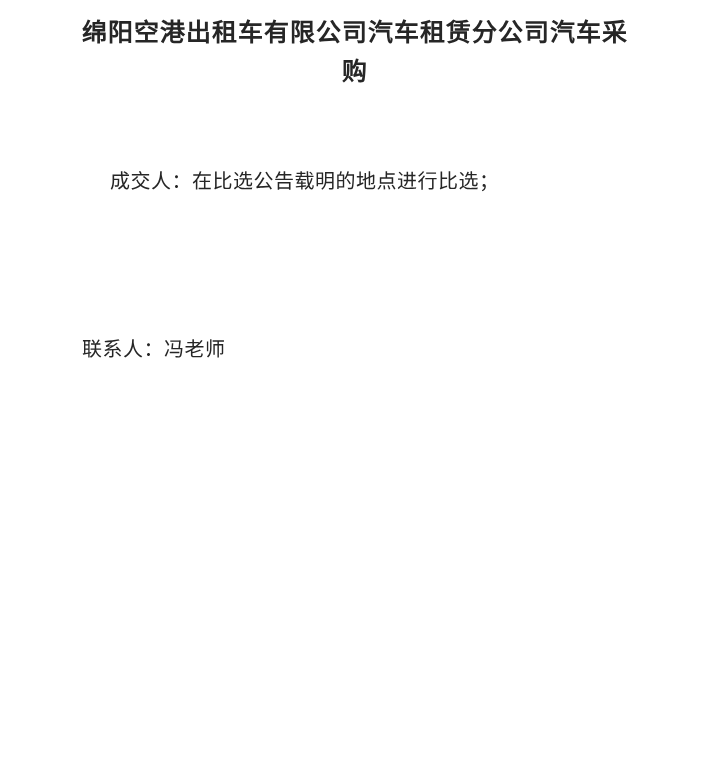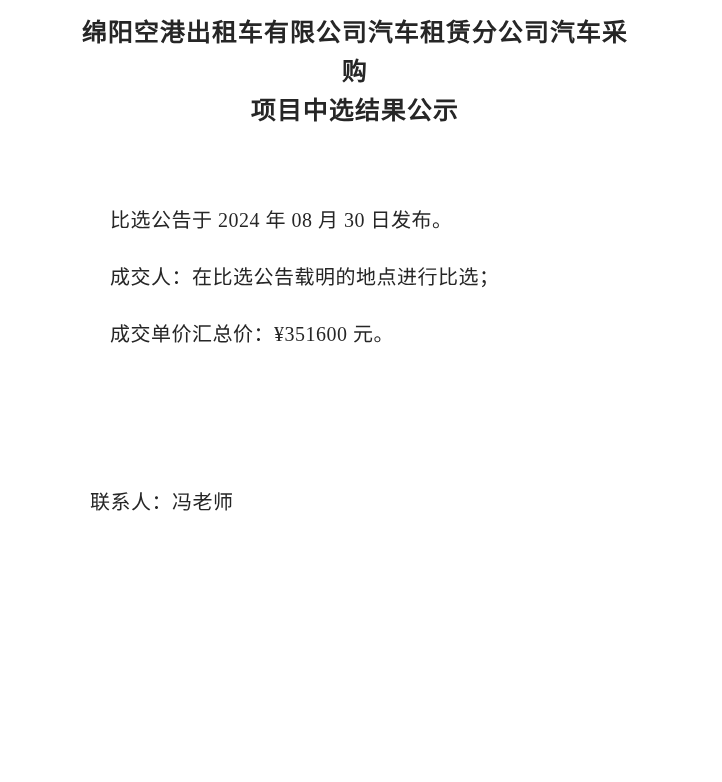--- a/index.html
+++ b/index.html
@@ -34,44 +34,41 @@
     font-size: 20px;
     line-height: 42px;
     text-align: justify;
     text-indent: 32px;
     letter-spacing: 0.5px;
   }
   .contact-spacer {
     height: 111px;
   }
   .contact-para {
-    margin: 0 0 15px 12px;
+    margin: 0 0 15px 4px;
     font-size: 20px;
     line-height: 42px;
     text-indent: 0;
     letter-spacing: 0.5px;
   }
 </style>
 </head>
 <body>
 
 <div class="page">
 
   <h1 class="doc-title">
     <span>绵阳空港出租车有限公司汽车租赁分公司汽车采购</span><br>
-    <span>项目中选结果公示</span>
   </h1>
 
 
-  <p class="body-para">比选公告于 2024 年 08 月 30 日发布。</p>
 
 
   <p class="body-para">成交人：在比选公告载明的地点进行比选；</p>
 
-  <p class="body-para">成交单价汇总价：¥351600 元。</p>
 
   <div class="contact-spacer"></div>
 
   <p class="contact-para">
     <span>联系人：</span><span>冯老师</span>
   </p>
 
   <p class="contact-para">
     
   </p>

